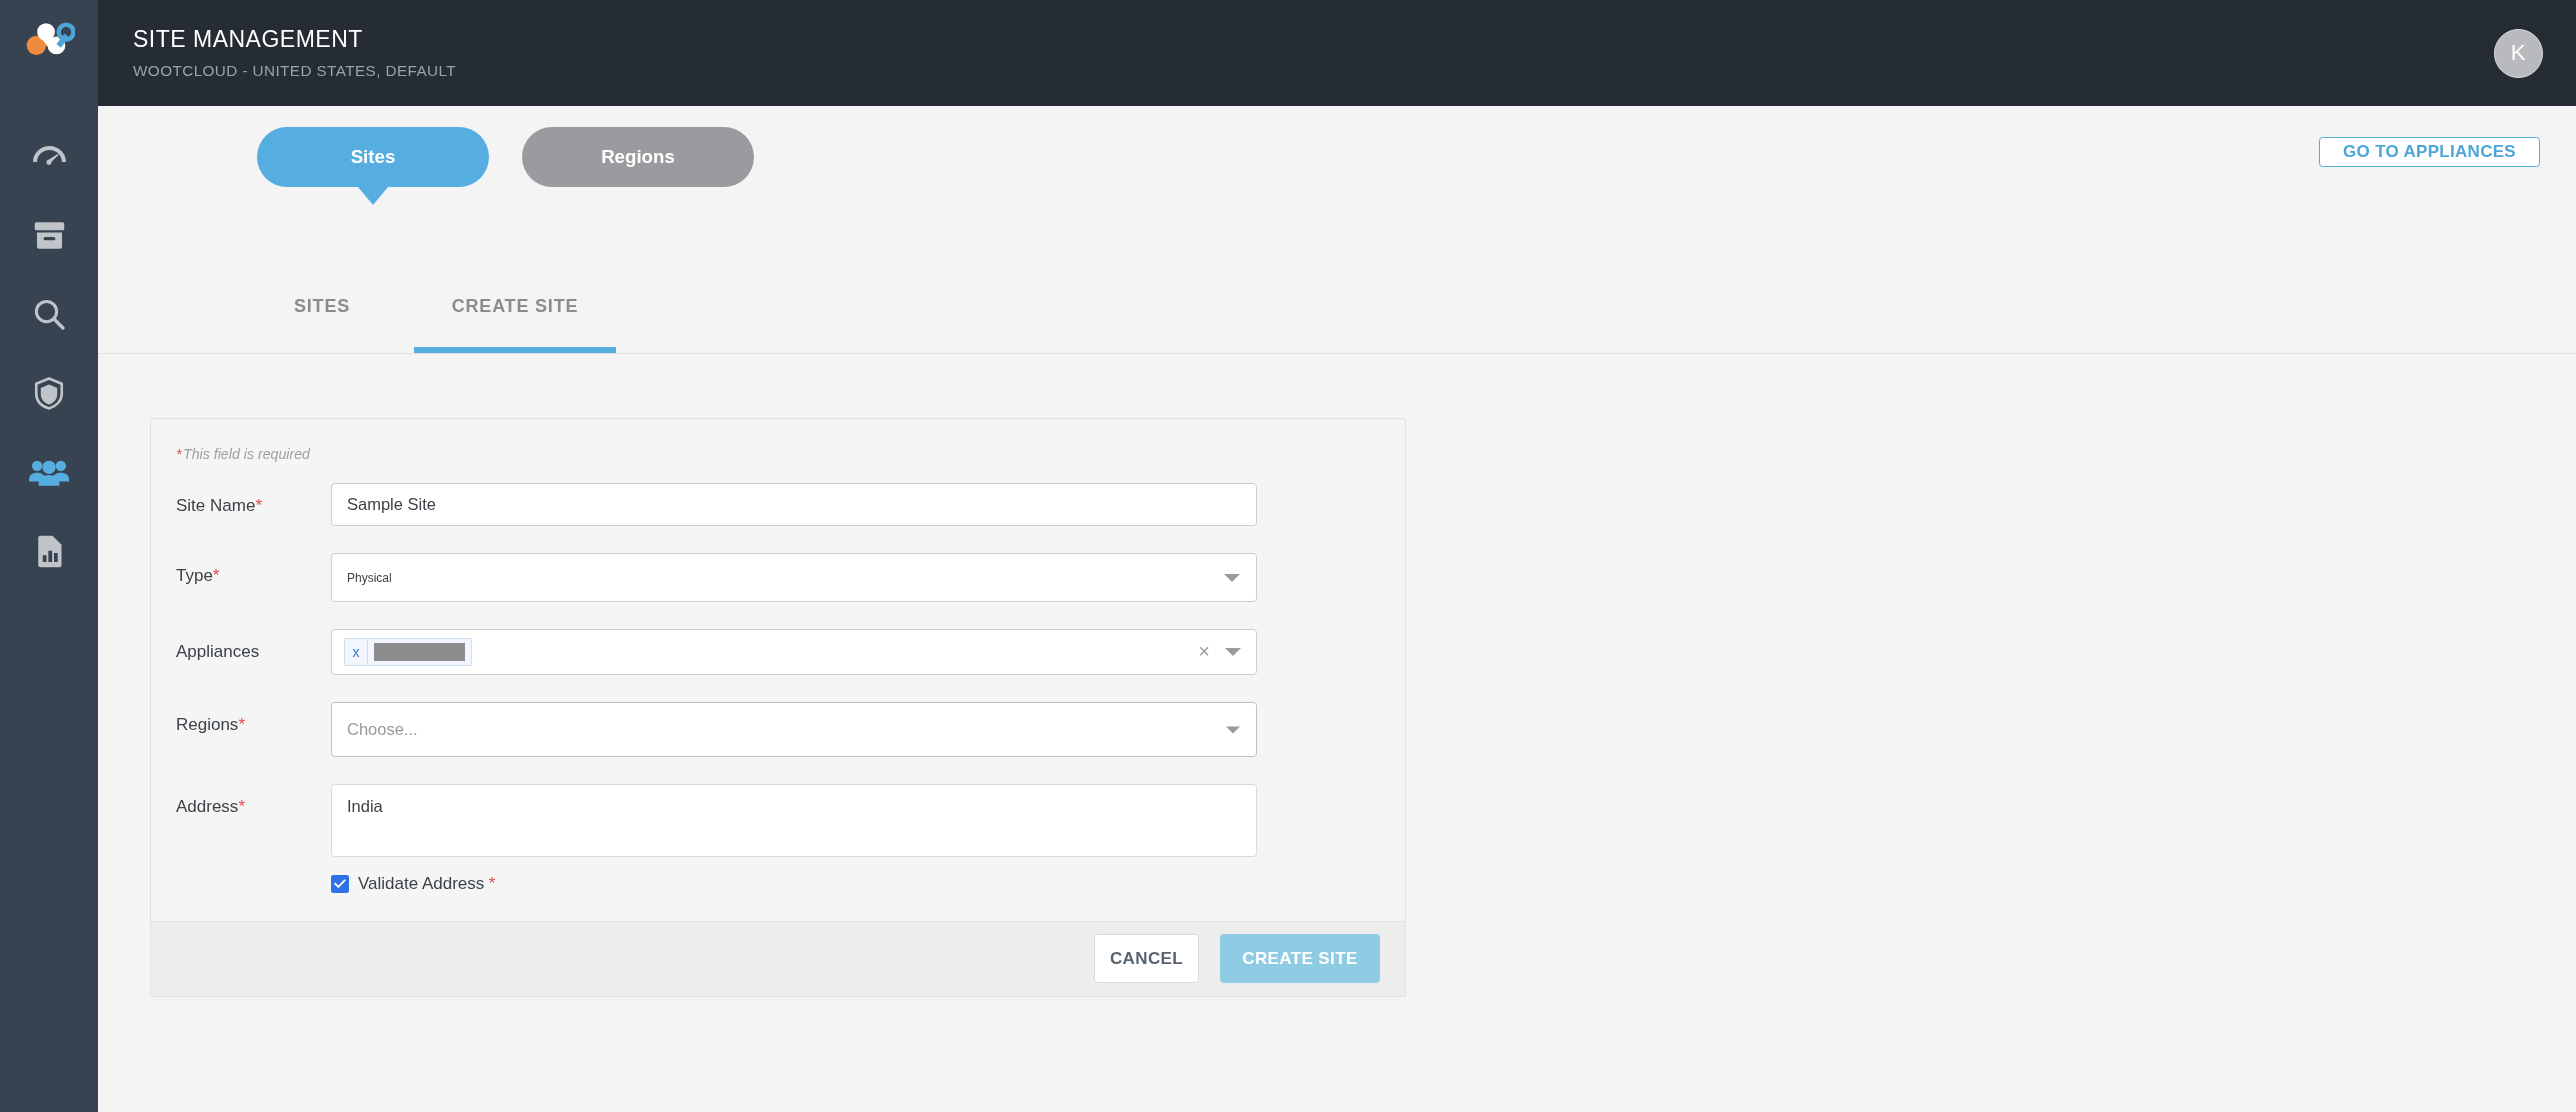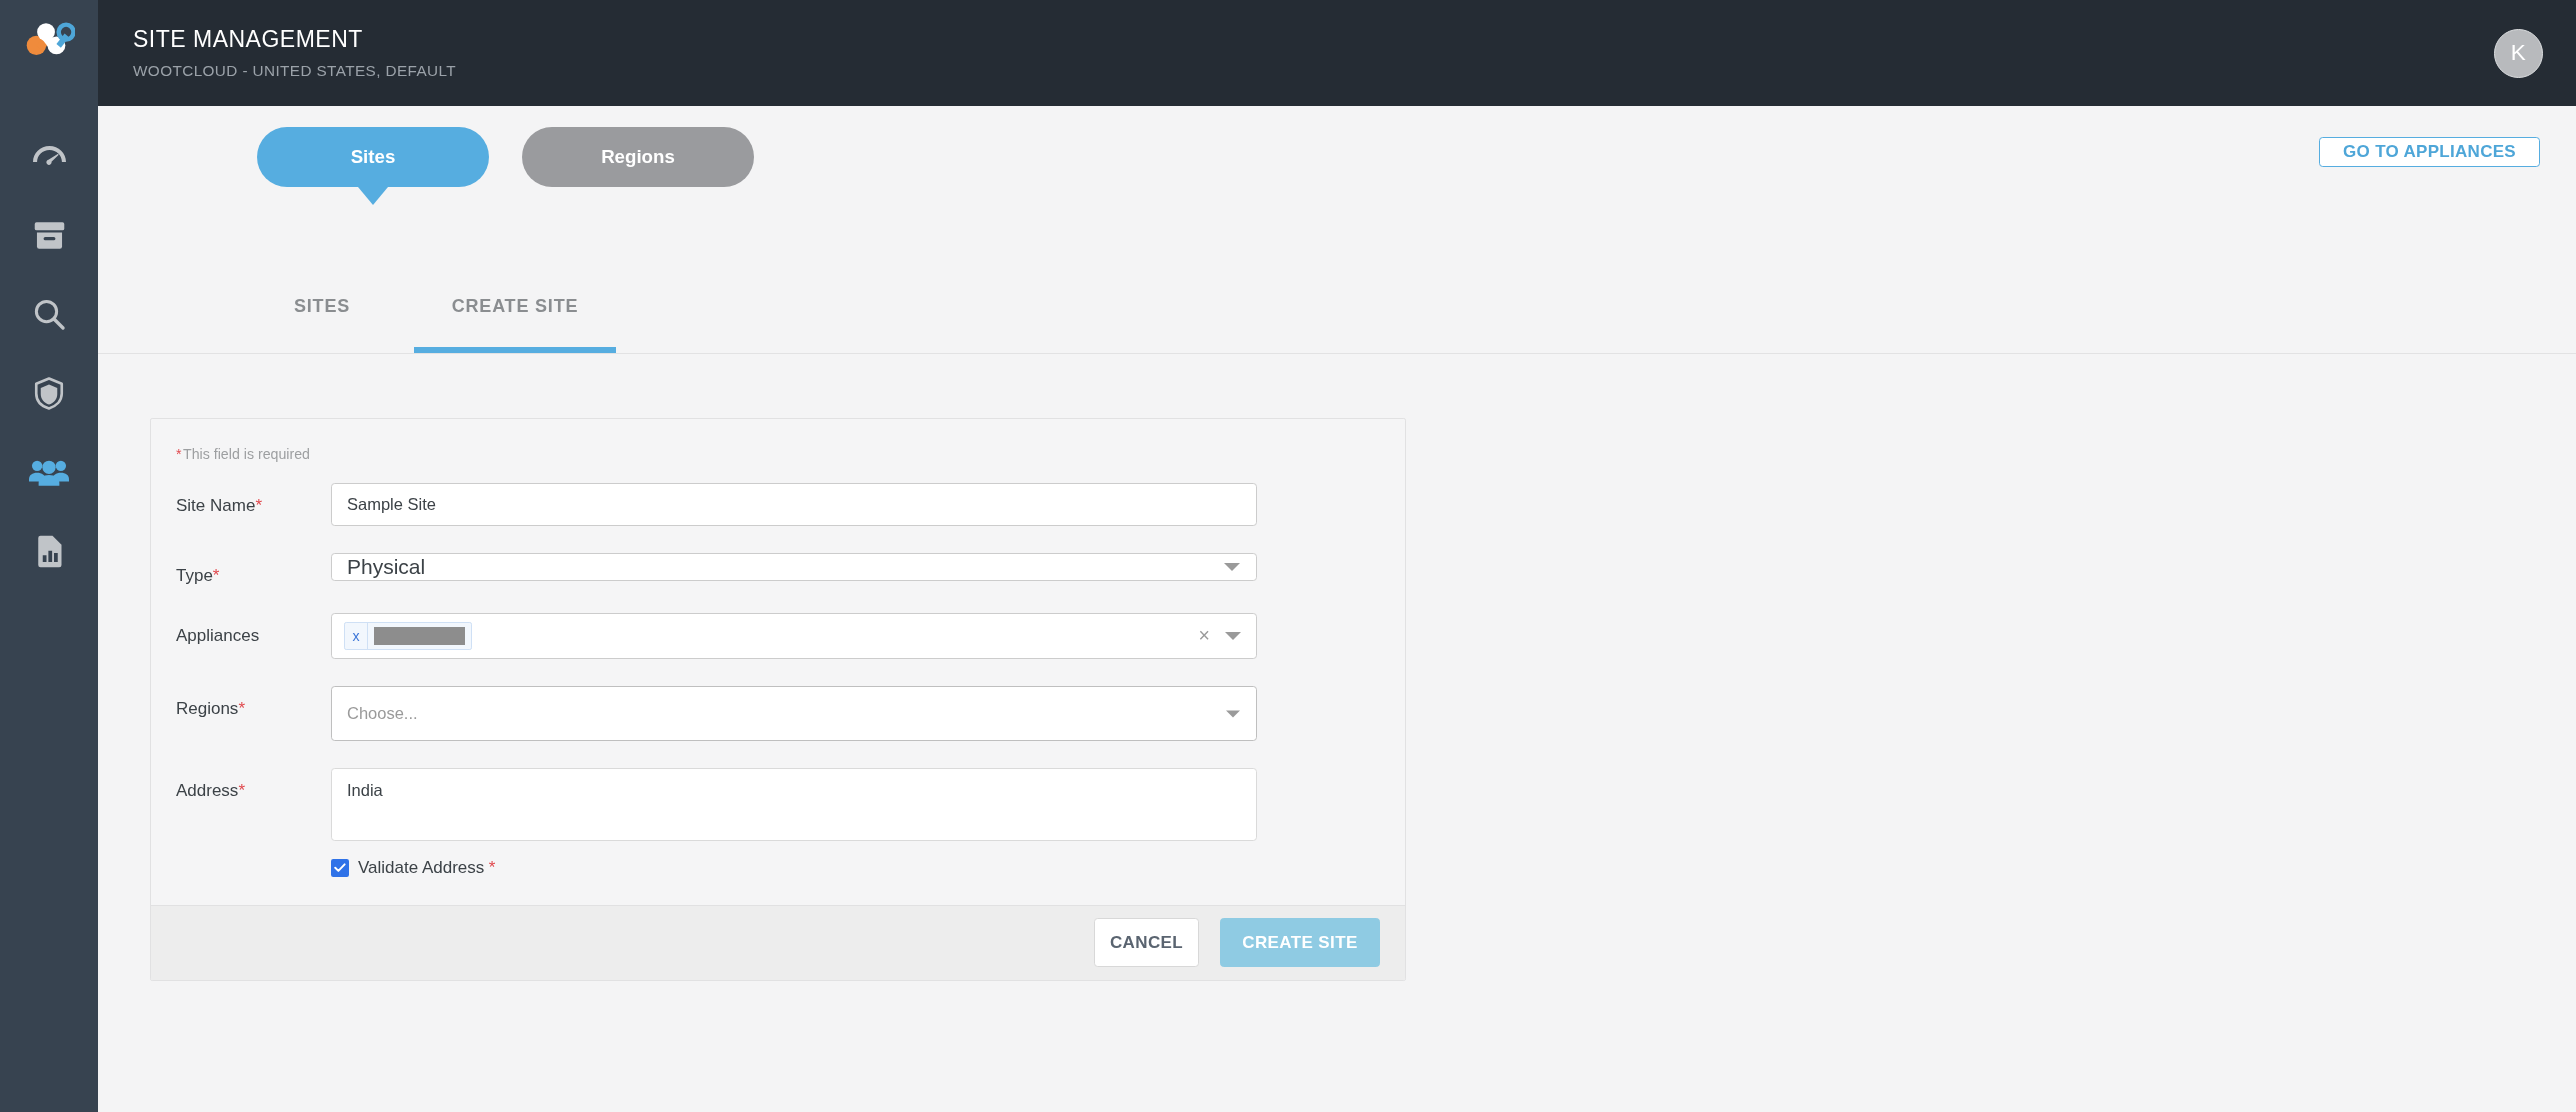--- a/index.html
+++ b/index.html
@@ -198,20 +198,21 @@
     color: #3c4247;
     font-weight: 400;
   }
   #card-body { padding: 27px 0 27px 0; }
 
   #required-note {
     margin-left: 25px;
     font-size: 14.2px;
     color: #9d9fa1;
     margin-bottom: 21px;
+    font-style: italic;
   }
   #required-note .star { color: #e0484d; margin-right: 1.5px; }
 
   
   .frow {
     display: flex;
     align-items: flex-start;
     padding-left: 25px;
     margin-bottom: 27px;
   }
@@ -234,28 +235,28 @@
     font-size: 16.5px;
     color: #3c4247;
     font-family: "Liberation Sans", sans-serif;
     padding: 0 15px;
     outline: none;
   }
   .inp.h-single { height: 43px; line-height: 43px; }
 
   .selbox {
     width: 100%;
-    height: 28px;
+    height: 49px;
     background: #ffffff;
     border: 1.1px solid #cccccc;
     border-radius: 3.7px;
     display: flex;
     align-items: center;
     padding: 0 15px;
-    font-size: 21px;
+    font-size: 12px;
     color: #3c4247;
     cursor: pointer;
     position: relative;
   }
   .caret-solid {
     position: absolute;
     right: 16.5px; top: 50%;
     transform: translateY(-50%);
     width: 0; height: 0;
     border-left: 8.2px solid transparent;

